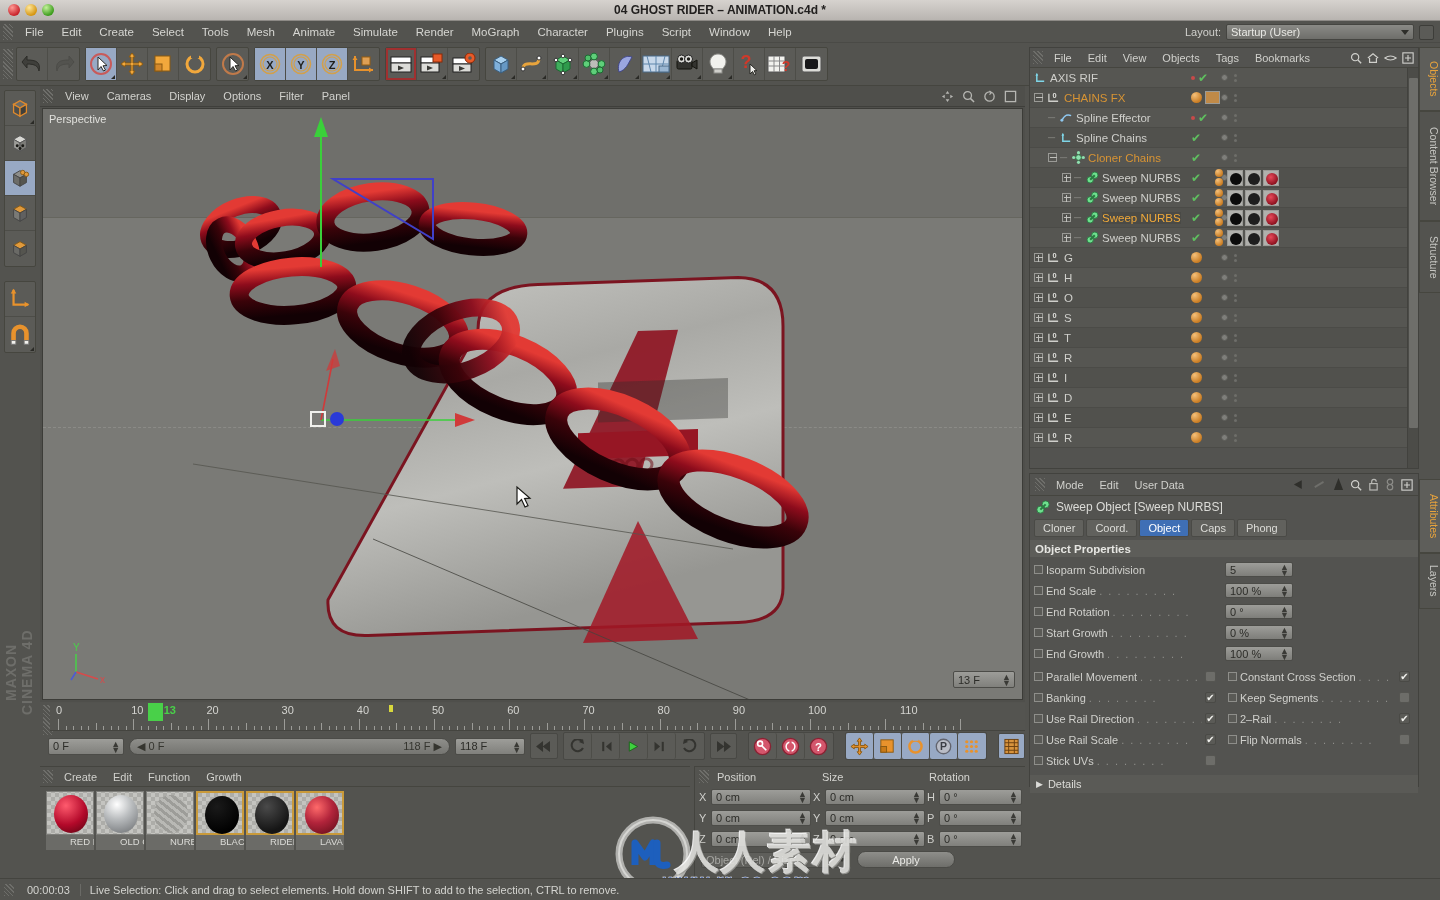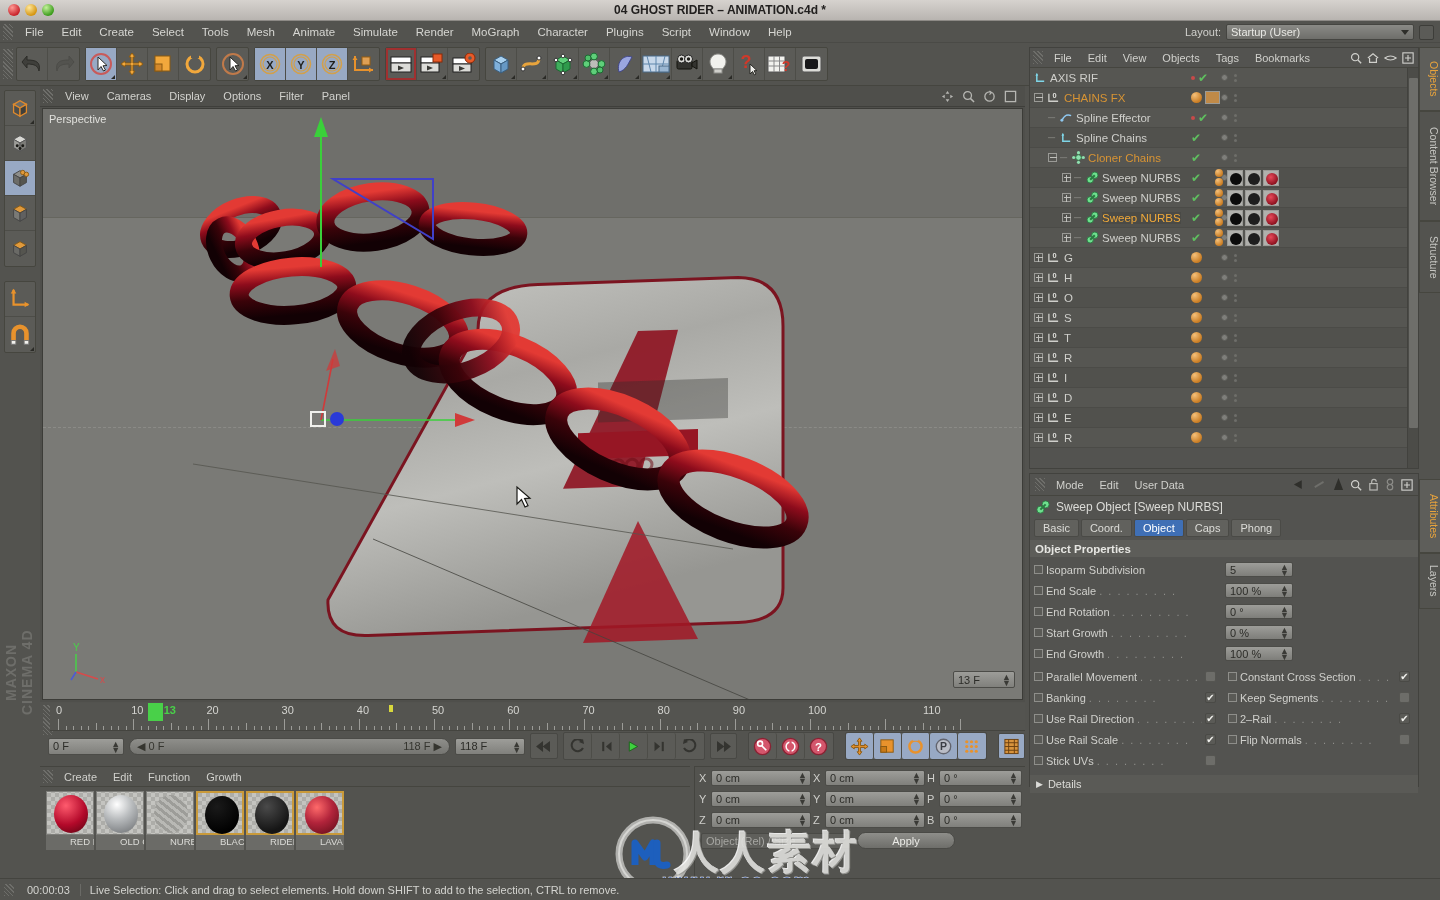--- a/index.html
+++ b/index.html
@@ -1270,21 +1270,21 @@
     <div class="attr-title">
       <svg width="14" height="14" viewBox="0 0 16 16">
         <circle cx="5" cy="11" r="4" fill="#6fe08f" stroke="#2a7a42"></circle>
         <circle cx="11" cy="5" r="4" fill="#6fe08f" stroke="#2a7a42"></circle>
         <path d="M5 11 L11 5" stroke="#2a7a42" stroke-width="2.4"></path>
       </svg>
       <span>Sweep Object [Sweep NURBS]</span>
     </div>
 
     <div class="attr-tabs">
-      <div class="attr-tab">Basic</div>
+      <div class="attr-tab">Cloner</div>
       <div class="attr-tab">Coord.</div>
       <div class="attr-tab on">Object</div>
       <div class="attr-tab">Caps</div>
       <div class="attr-tab">Phong</div>
     </div>
 
     <div class="section-head">Object Properties</div>
 
     <div id="numeric-props">
         <div class="prop-row">
@@ -1431,21 +1431,21 @@
         <div class="lab" style="left: 83.2px;">10</div>
         <div class="lab" style="left: 158.4px;">20</div>
         <div class="lab" style="left: 233.6px;">30</div>
         <div class="lab" style="left: 308.8px;">40</div>
         <div class="lab" style="left: 384px;">50</div>
         <div class="lab" style="left: 459.2px;">60</div>
         <div class="lab" style="left: 534.4px;">70</div>
         <div class="lab" style="left: 609.6px;">80</div>
         <div class="lab" style="left: 684.8px;">90</div>
         <div class="lab" style="left: 760px;">100</div>
-        <div class="lab" style="left: 875px;">110</div>
+        <div class="lab" style="left: 852px;">110</div>
         <div class="tick" style="left: 8px; height: 11px;"></div>
         <div class="tick" style="left: 15.52px; height: 4px;"></div>
         <div class="tick" style="left: 23.04px; height: 4px;"></div>
         <div class="tick" style="left: 30.56px; height: 4px;"></div>
         <div class="tick" style="left: 38.08px; height: 4px;"></div>
         <div class="tick" style="left: 45.6px; height: 7px;"></div>
         <div class="tick" style="left: 53.12px; height: 4px;"></div>
         <div class="tick" style="left: 60.64px; height: 4px;"></div>
         <div class="tick" style="left: 68.16px; height: 4px;"></div>
         <div class="tick" style="left: 75.68px; height: 4px;"></div>
@@ -1742,20 +1742,26 @@
         <div class="mat-item sel">
           <div class="mat-thumb">
             <div class="mat-ball" style="background:radial-gradient(circle at 35% 30%, #ff6a6a, #b2243b 45%, #6a0f1c 90%)"></div>
           </div>
           <div class="mat-label">LAVA CI</div>
         </div>
       </div>
   </div>
 
   <div class="coordmgr">
+    <div class="coord-head">
+      <div class="grip" style="height:13px;margin-left:4px;"></div>
+      <div style="width:110px;padding-left:5px;">Position</div>
+      <div style="width:107px;">Size</div>
+      <div style="width:90px;">Rotation</div>
+    </div>
     <div id="coord-rows">
         <div class="coord-row">
           <span class="caxis">X</span>
           <span class="cfield">0 cm<span class="spin">▲<br>▼</span></span>
           <span class="caxis">X</span>
           <span class="cfield">0 cm<span class="spin">▲<br>▼</span></span>
           <span class="caxis">H</span>
           <span class="cfield small">0 °<span class="spin">▲<br>▼</span></span>
         </div>
         <div class="coord-row">

